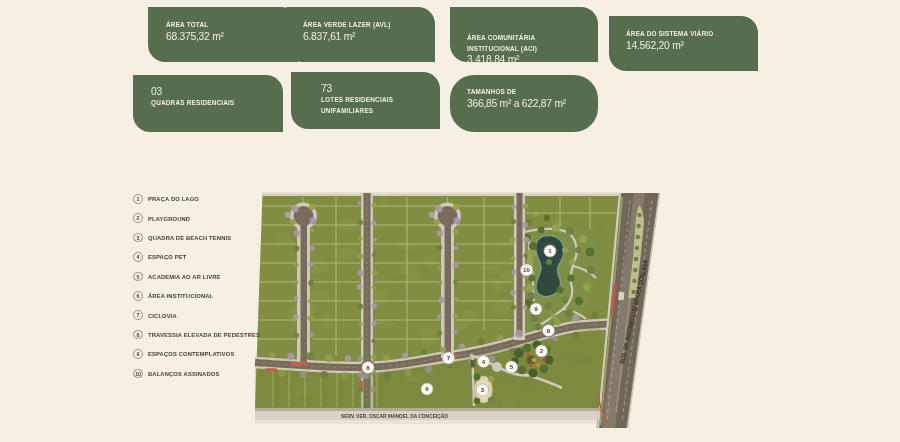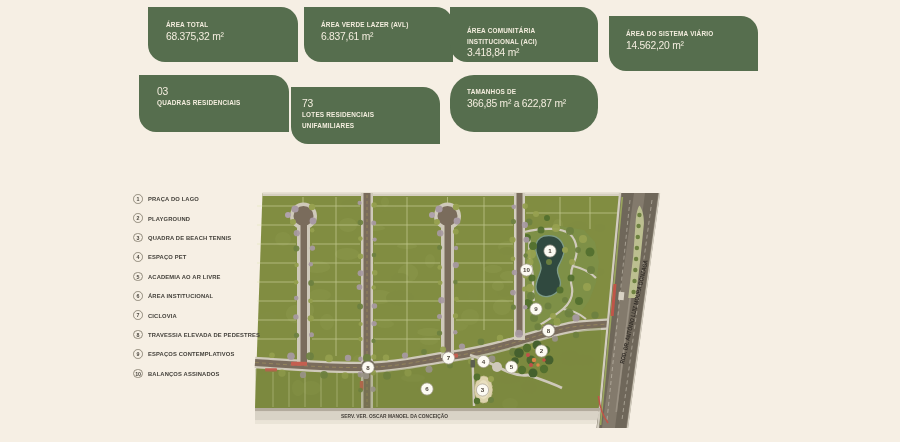--- a/index.html
+++ b/index.html
@@ -15,41 +15,41 @@
 </style>
 </head>
 <body>
 <div class="page">
 
   <div class="box" style="left:148px;top:7px;width:150px;height:55px;padding:13px 0 0 18px;">
     <div class="t">ÁREA TOTAL</div>
     <div class="v">68.375,32 m²</div>
   </div>
 
-  <div class="box" style="left:304px;top:7px;width:149px;height:55px;padding:13px 0 0 17px;">
+  <div class="box" style="left:286px;top:7px;width:149px;height:55px;padding:13px 0 0 17px;">
     <div class="t">ÁREA VERDE LAZER (AVL)</div>
     <div class="v">6.837,61 m²</div>
   </div>
 
-  <div class="box" style="left:450px;top:7px;width:148px;height:55px;padding:19px 0 0 17px;">
+  <div class="box" style="left:450px;top:7px;width:148px;height:55px;padding:26px 0 0 17px;">
     <div class="t">ÁREA COMUNITÁRIA<br>INSTITUCIONAL (ACI)</div>
     <div class="v">3.418,84 m²</div>
   </div>
 
   <div class="box" style="left:609px;top:16px;width:149px;height:55px;padding:13px 0 0 17px;">
     <div class="t">ÁREA DO SISTEMA VIÁRIO</div>
     <div class="v">14.562,20 m²</div>
   </div>
 
-  <div class="box" style="left:139px;top:75px;width:150px;height:57px;padding:11px 0 0 18px;">
+  <div class="box" style="left:133px;top:75px;width:150px;height:57px;padding:11px 0 0 18px;">
     <div class="v">03</div>
     <div class="t" style="margin-top:1px;">QUADRAS RESIDENCIAIS</div>
   </div>
 
-  <div class="box" style="left:291px;top:87px;width:149px;height:57px;padding:11px 0 0 11px;">
+  <div class="box" style="left:291px;top:72px;width:149px;height:57px;padding:11px 0 0 30px;">
     <div class="v">73</div>
     <div class="t" style="margin-top:1px;">LOTES RESIDENCIAIS<br>UNIFAMILIARES</div>
   </div>
 
   <div class="box" style="left:450px;top:75px;width:148px;height:57px;padding:12px 0 0 17px;border-radius:24px;">
     <div class="t">TAMANHOS DE</div>
     <div class="v">366,85 m² a 622,87 m²</div>
   </div>
 
   <div class="leg" style="top:194px;">

